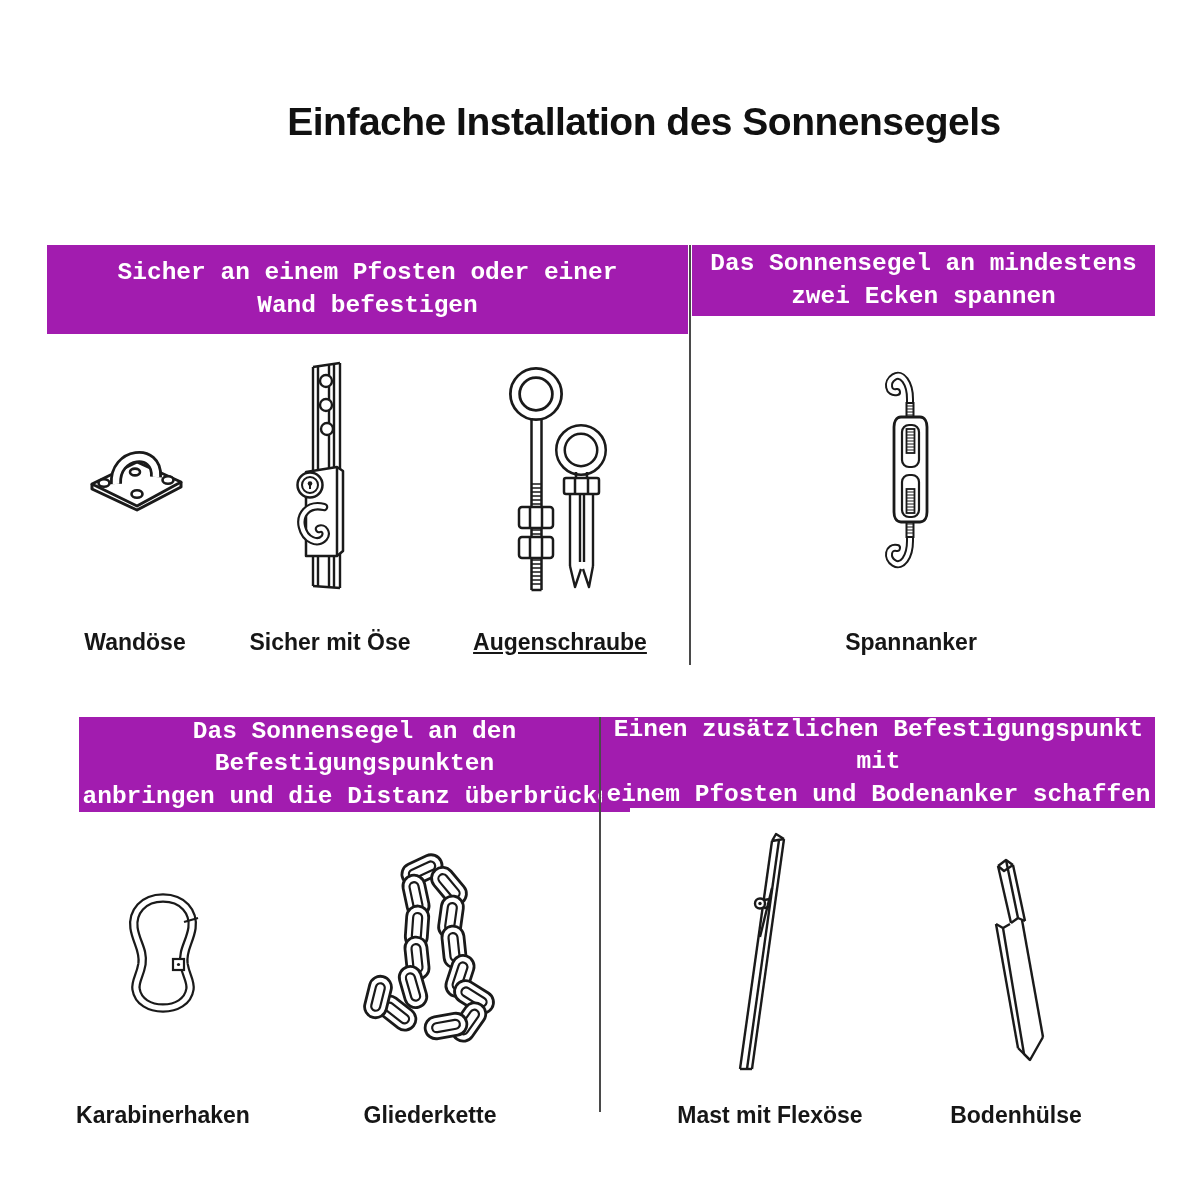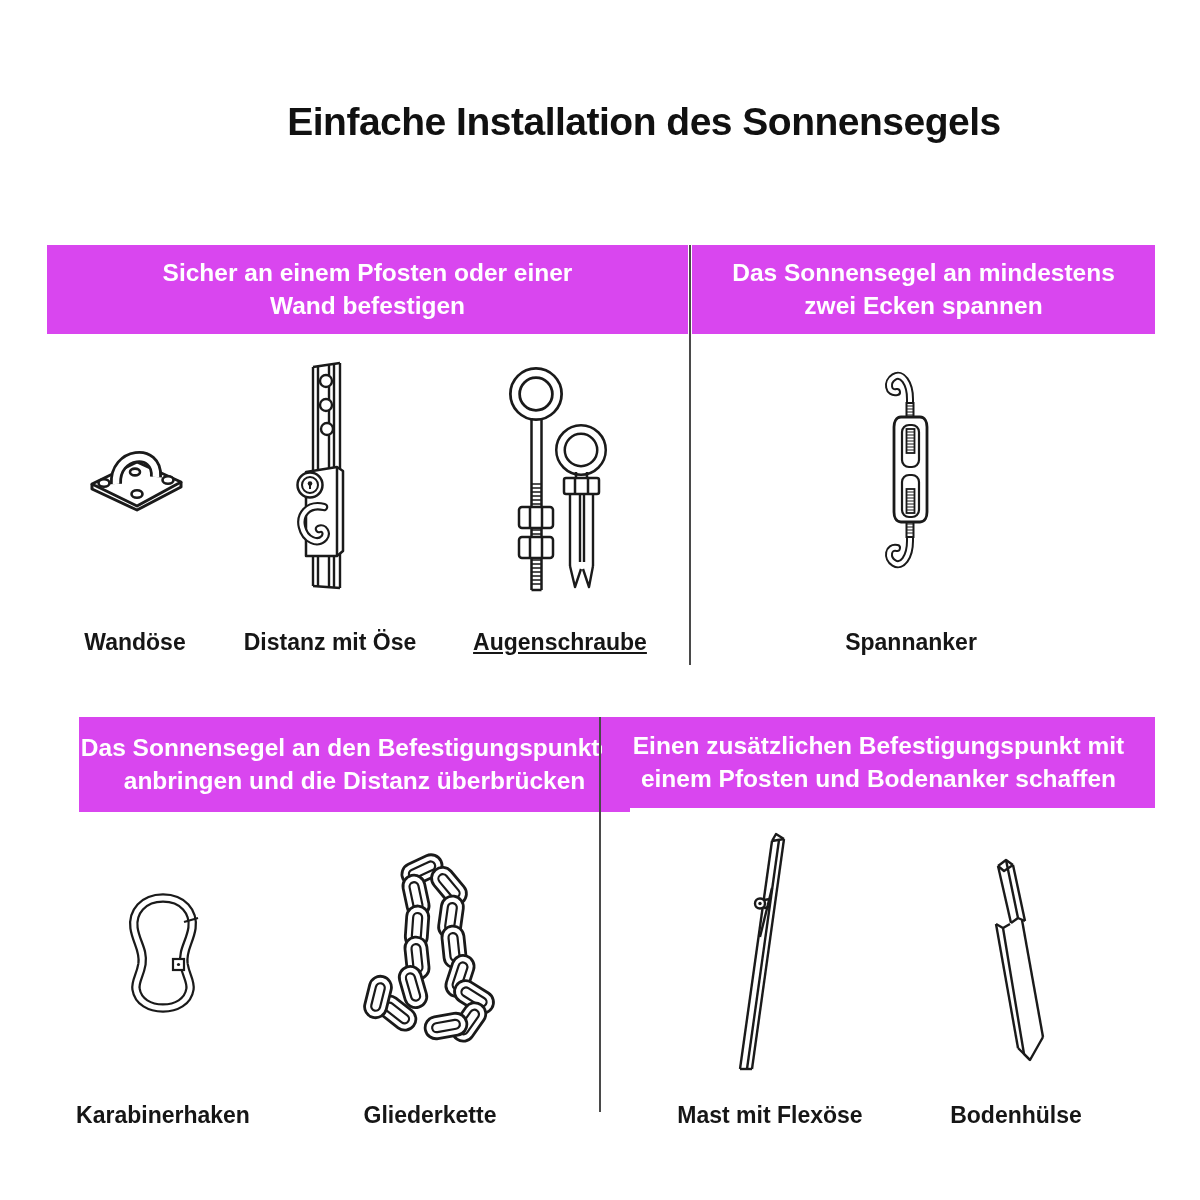--- a/index.html
+++ b/index.html
@@ -1,23 +1,23 @@
 <!DOCTYPE html>
 <html><head>
 <meta charset="utf-8">
 <style>
   html,body{margin:0;padding:0;background:#ffffff;}
   body{width:1200px;height:1200px;font-family:"Liberation Sans",sans-serif;}
   .canvas{position:relative;width:1200px;height:1200px;background:#ffffff;overflow:hidden;}
   .title{position:absolute;top:100px;left:0;width:1200px;text-align:center;margin:0;
          font-size:39px;font-weight:700;letter-spacing:-0.5px;color:#111111;padding-left:44px;}
-  .bar{position:absolute;background:#d946ef;color:#ffffff;display:flex;align-items:center;justify-content:center;}
+  .bar{position:absolute;background:#a21caf;color:#ffffff;display:flex;align-items:center;justify-content:center;font-family:Liberation Mono, monospace;}
   .bar span{display:block;text-align:center;white-space:pre-line;font-weight:700;font-size:24.5px;line-height:1.32;}
   #bar-tl{left:47px;top:245px;width:641px;height:89px;}
-  #bar-tr{left:692px;top:245px;width:463px;height:89px;}
+  #bar-tr{left:692px;top:245px;width:463px;height:71px;}
   #bar-bl{left:47px;top:717px;width:551px;height:95px;margin-left:32px;}
   #bar-br{left:602px;top:717px;width:553px;height:91px;}
   .divider{position:absolute;width:2px;background:#4a4a4a;}
   #divider-top{left:689px;top:245px;height:420px;}
   #divider-bottom{left:599px;top:717px;height:395px;}
   figure.item{position:absolute;margin:0;padding:0;}
   #fig-wandoese{left:75px;top:420px;}
   #fig-schiene{left:280px;top:355px;}
   #fig-augenschraube{left:480px;top:360px;}
   #fig-spannanker{left:840px;top:355px;}
@@ -232,21 +232,21 @@
         <path d="M53,88 L74,214"></path>
         <path d="M72,80 L93,197"></path>
         <path d="M46,84 L53,88 M53,88 L60,84"></path>
         <path d="M68,208 L80,220 L93,197"></path>
         <path d="M74,214 L80,220"></path>
       </g>
     </svg>
   </figure>
 
   <div class="label" id="label-wandoese">Wandöse</div>
-  <div class="label" id="label-schiene">Distanz mit Öse</div>
+  <div class="label" id="label-schiene">Sicher mit Öse</div>
   <div class="label" id="label-augenschraube">Augenschraube</div>
   <div class="label" id="label-spannanker">Spannanker</div>
   <div class="label" id="label-karabinerhaken">Karabinerhaken</div>
   <div class="label" id="label-mast">Mast mit Flexöse</div>
   <div class="label" id="label-gliederkette">Gliederkette</div>
   <div class="label" id="label-bodenhuelse">Bodenhülse</div>
 
 </div>
 
 </body></html>

